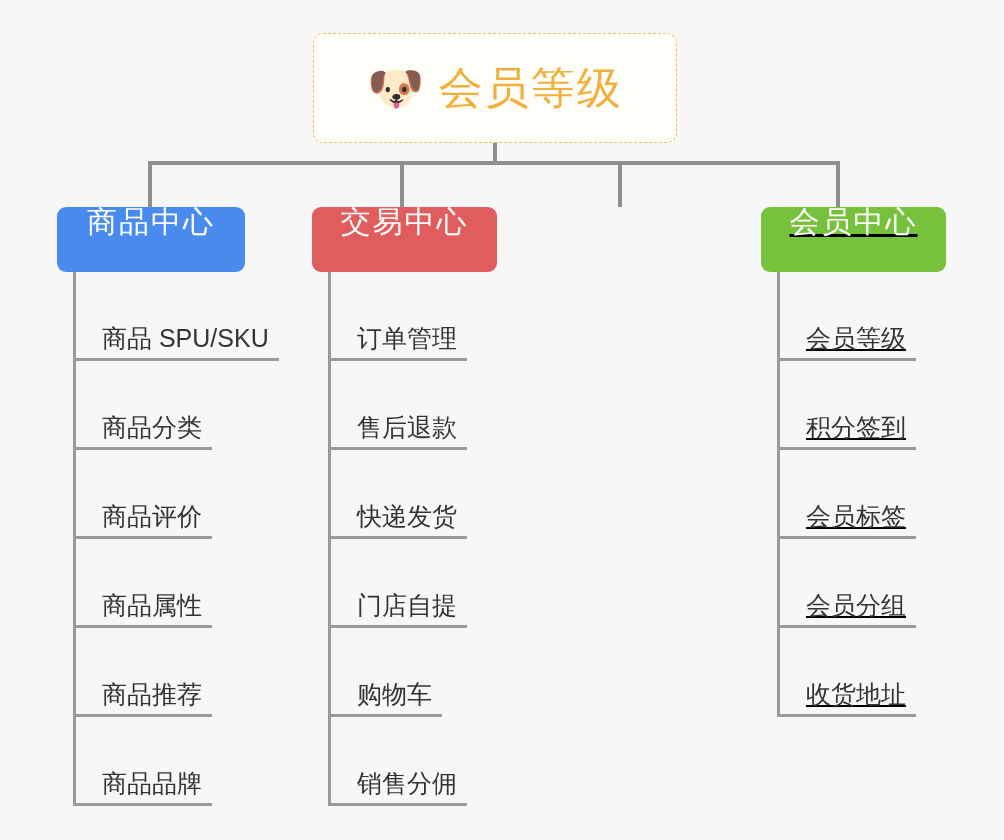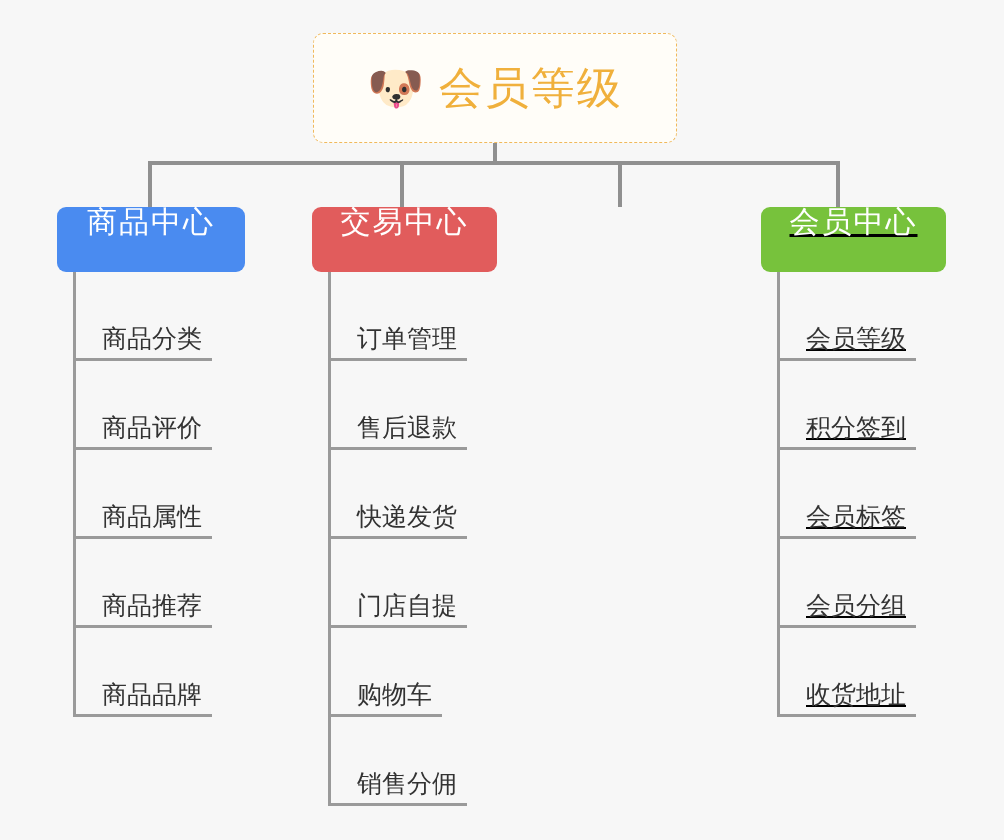--- a/index.html
+++ b/index.html
@@ -147,20 +147,23 @@
   <div class="conn conn-drop" id="drop-2"></div>
   <div class="conn conn-drop" id="drop-3"></div>
 
   <div class="column" id="col-0">
     <div class="col-header" style="background: rgb(74, 139, 240);">
       <span>商品中心</span>
     </div>
     <div class="col-body">
       <div class="col-spine"></div>
       <div class="leaf">
+          <span class="leaf-inner">商品 SPU/SKU</span>
+        </div>
+      <div class="leaf">
           <span class="leaf-inner">商品分类</span>
         </div>
       <div class="leaf">
           <span class="leaf-inner">商品评价</span>
         </div>
       <div class="leaf">
           <span class="leaf-inner">商品属性</span>
         </div>
       <div class="leaf">
           <span class="leaf-inner">商品推荐</span>

